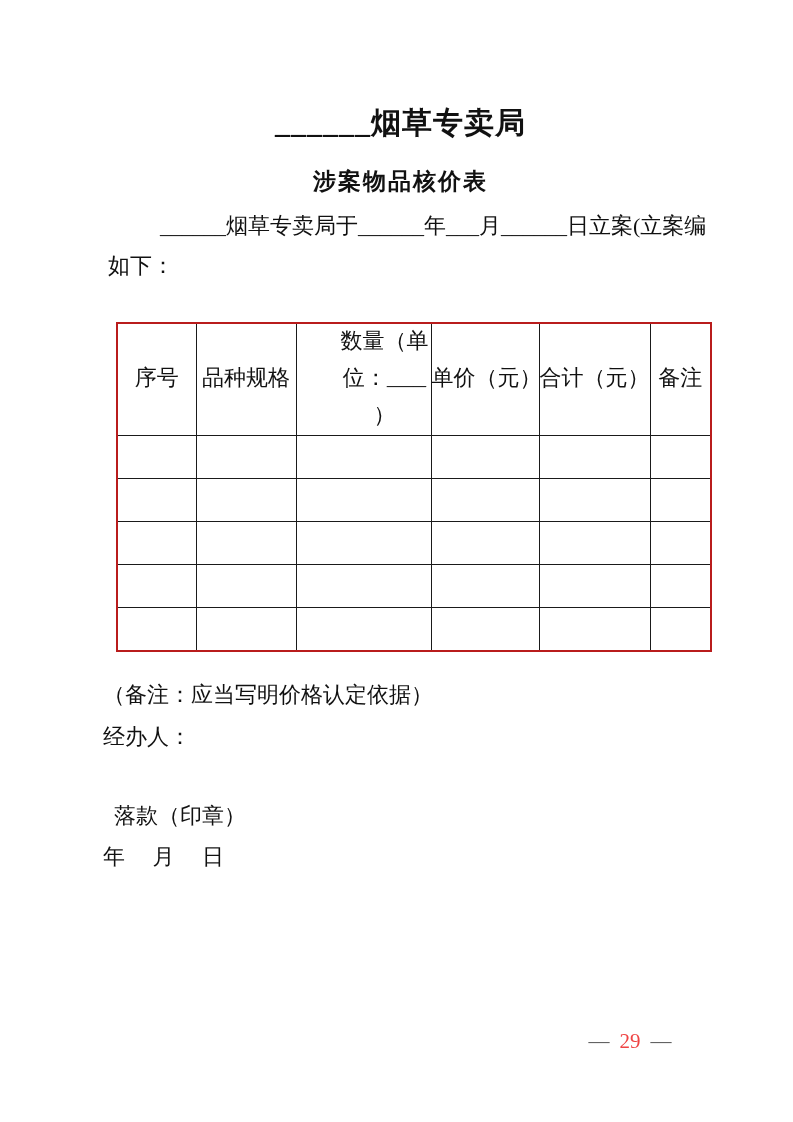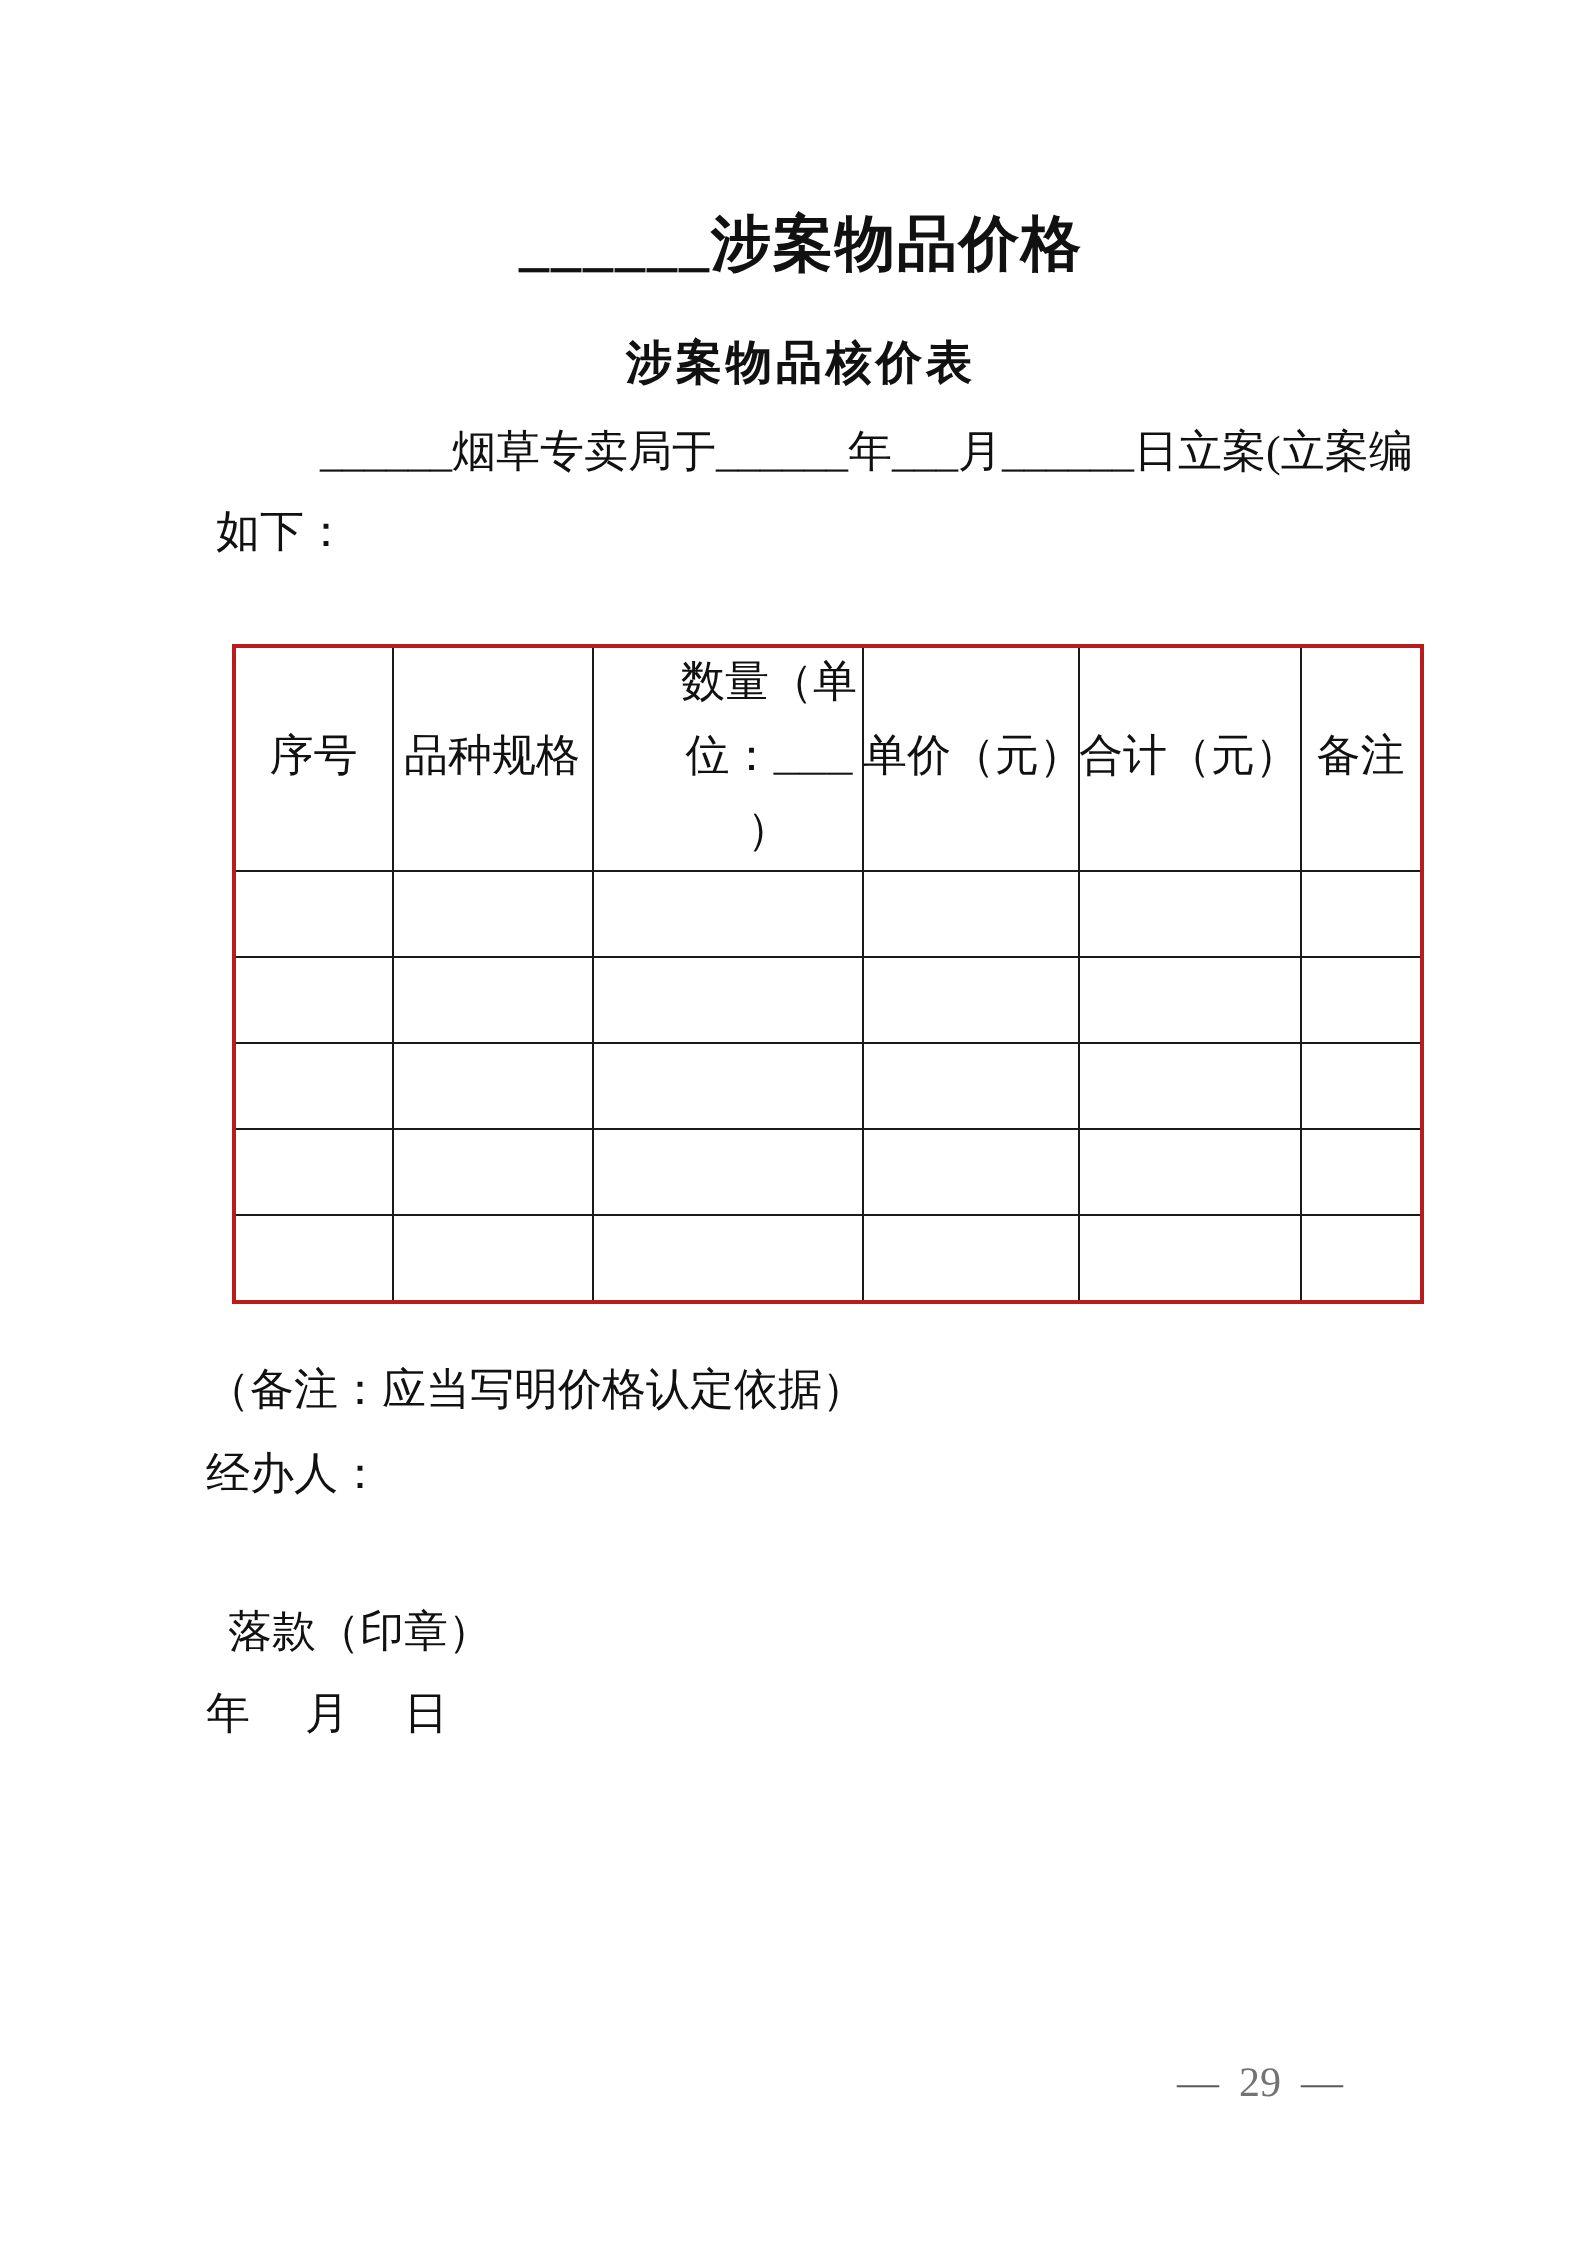--- a/index.html
+++ b/index.html
@@ -44,26 +44,26 @@
 
   .remark  { position:absolute; left:103px; top:681px; font-size:22px; line-height:28px; }
   .handler { position:absolute; left:103px; top:723px; font-size:22px; line-height:28px; }
   .seal    { position:absolute; left:114px; top:802px; width:579px; 
              font-size:22px; line-height:28px; }
   .dateline{ position:absolute; left:103px; top:843px; width:574px; text-align:left;
              font-size:22px; line-height:28px; white-space:pre; }
   .pagenum { position:absolute; left:540px; top:1027px; width:180px; text-align:center;
              font-size:21px; line-height:28px; }
   .pagenum .dash { color:#5a5a5a; }
-  .pagenum .num  { margin:0 10px; color:#737373; }
+  .pagenum .num  { margin:0 10px; color:#ef4444; }
 </style>
 </head>
 <body>
 
-<div class="doc-title"><span>______</span><span>涉案物品价格</span></div>
+<div class="doc-title"><span>______</span><span>烟草专卖局</span></div>
 
 <div class="doc-subtitle">涉案物品核价表</div>
 
 <div class="intro">
   <div class="line indent">______烟草专卖局于______年___月______日立案(立案编</div>
   <div class="line">如下：</div>
 </div>
 
 <table class="price">
   <colgroup>

